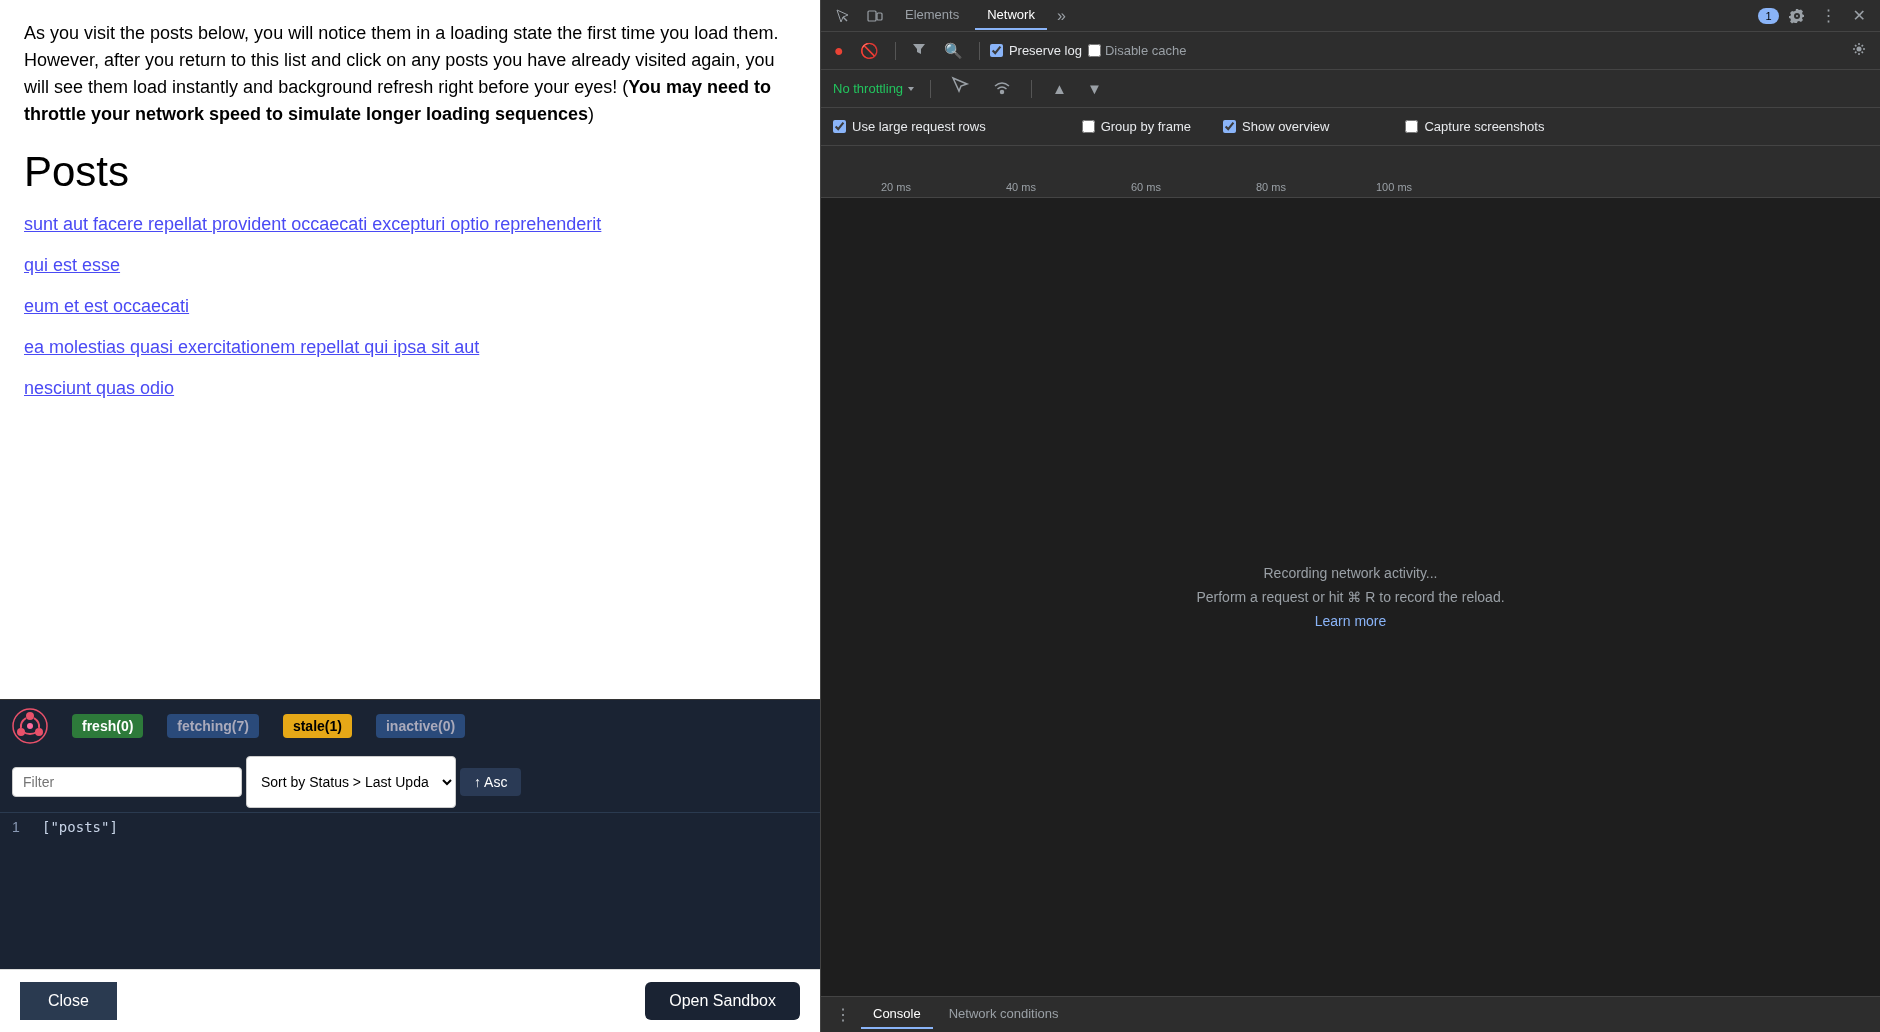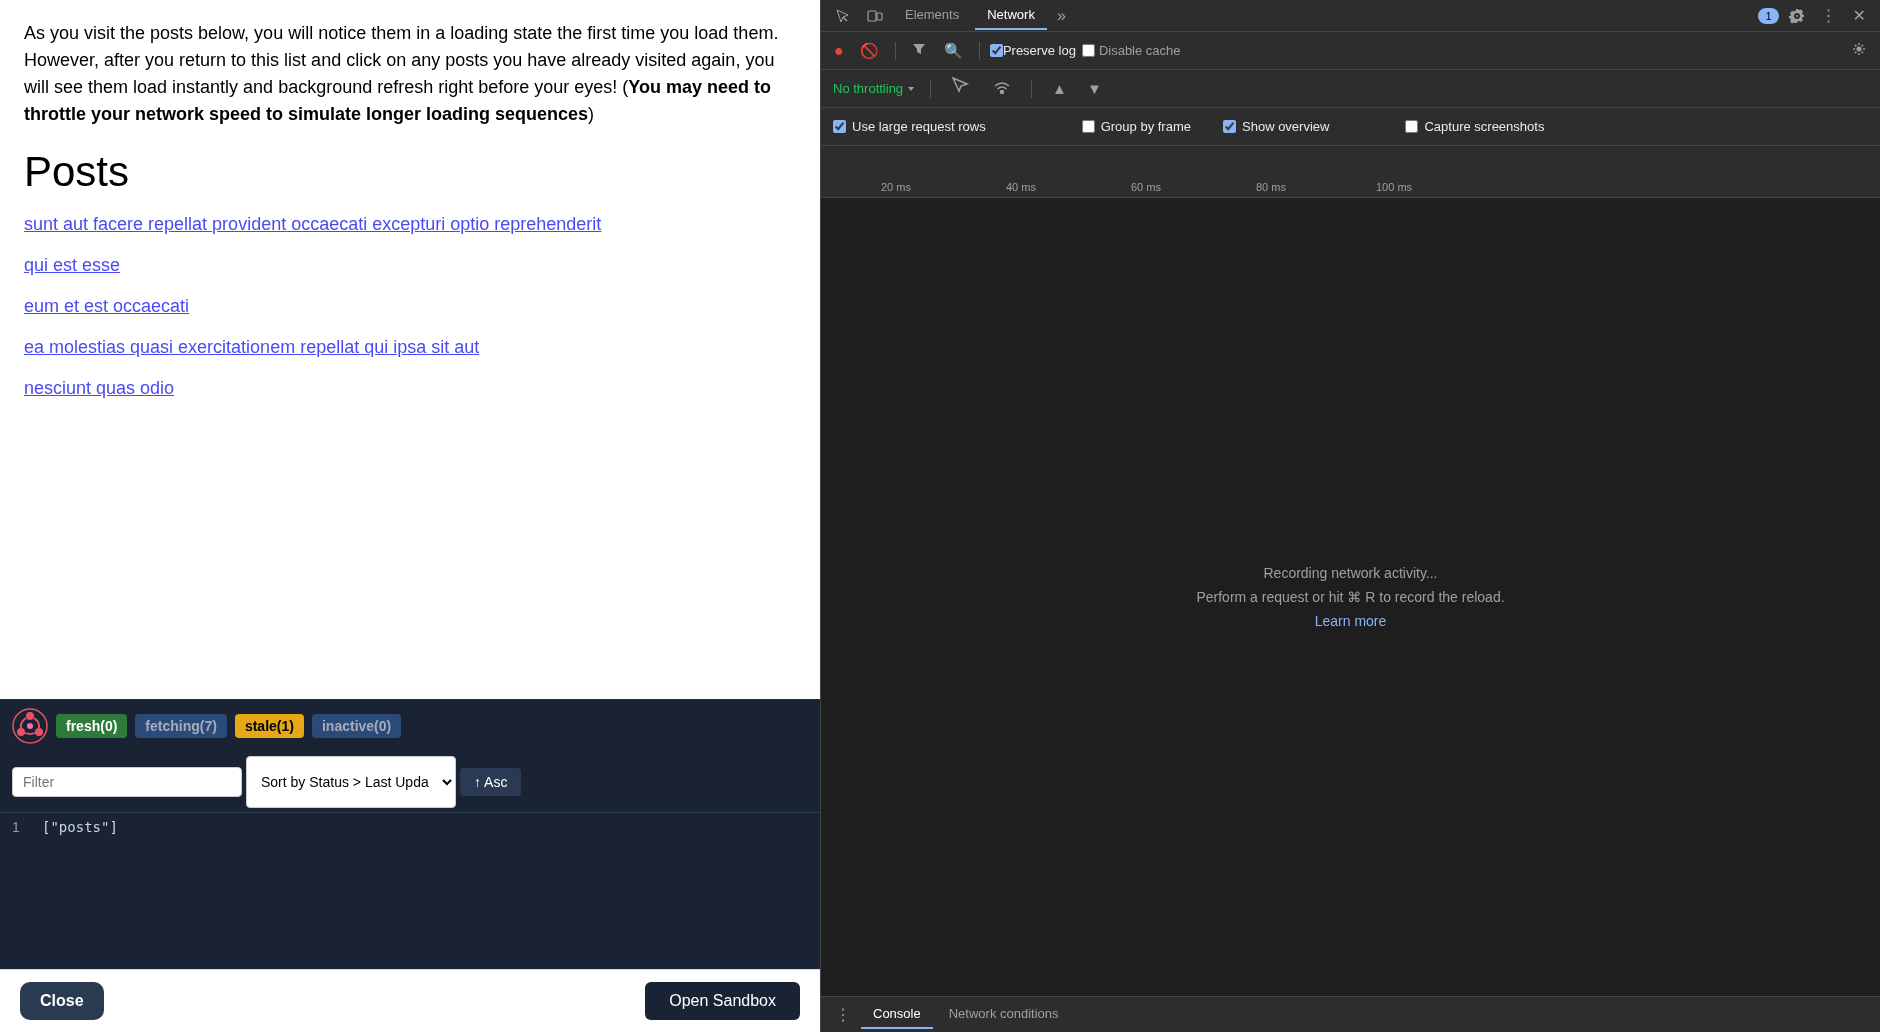--- a/index.html
+++ b/index.html
@@ -54,21 +54,21 @@
       background: #1a2333;
       border-top: 1px solid #333;
       display: flex;
       flex-direction: column;
     }
 
     #redux-header {
       display: flex;
       align-items: center;
       padding: 8px 12px;
-      gap: 8px;
+      gap: 24px;
     }
 
     #redux-logo {
       width: 36px;
       height: 36px;
     }
 
     .status-badge {
       padding: 4px 10px;
       border-radius: 4px;
@@ -150,24 +150,24 @@
       padding: 12px 20px;
       background: #fff;
       border-top: 1px solid #ddd;
       margin-top: auto;
     }
 
     #close-button {
       background: #2a3a50;
       color: #fff;
       border: none;
-      border-radius: 10px;
-      padding: 10px 20px;
+      border-radius: 0;
+      padding: 10px 28px;
       font-size: 16px;
-      font-weight: 700;
+      font-weight: 400;
       cursor: pointer;
     }
 
     #open-sandbox-button {
       background: #1a2333;
       color: #fff;
       border: none;
       border-radius: 6px;
       padding: 10px 24px;
       font-size: 16px;
@@ -246,21 +246,21 @@
     .toolbar-separator {
       width: 1px;
       height: 18px;
       background: #555;
       margin: 0 4px;
     }
 
     .preserve-log-label {
       display: flex;
       align-items: center;
-      gap: 0;
+      gap: 6px;
       color: #e8eaed;
       font-size: 13px;
       cursor: pointer;
     }
 
     .preserve-log-label input[type="checkbox"] {
       accent-color: #8ab4f8;
     }
 
     .disable-cache-label {

